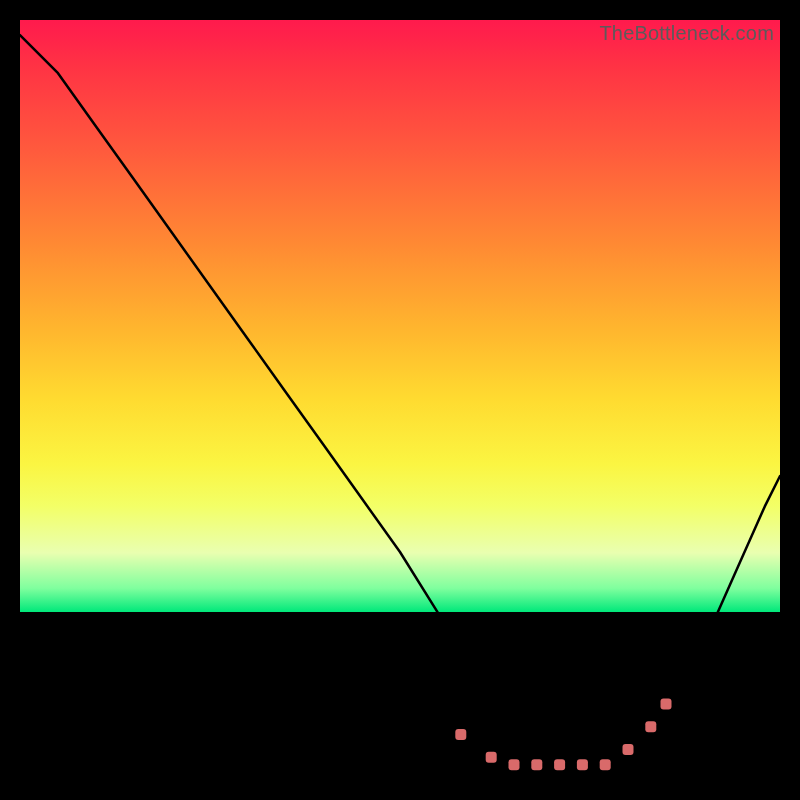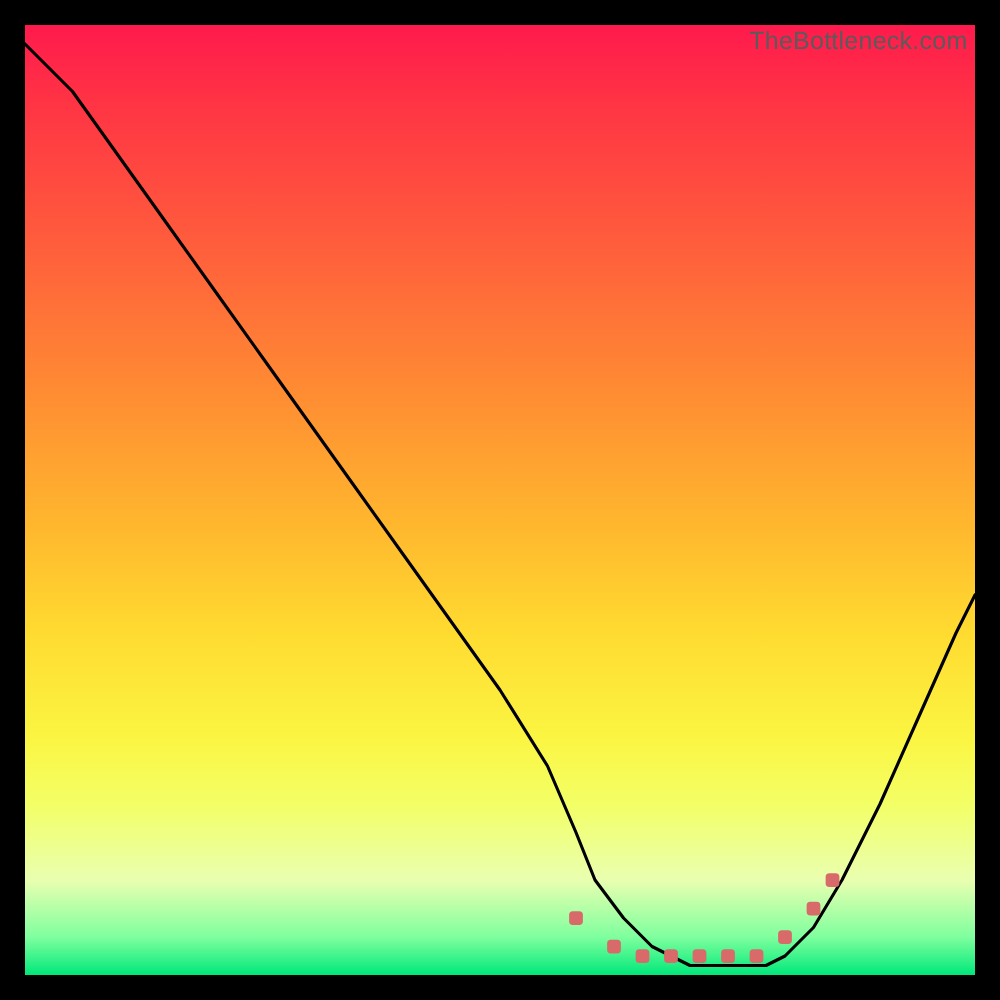--- a/index.html
+++ b/index.html
@@ -9,21 +9,21 @@
     height: 800px;
     background: #000;
     font-family: Arial, Helvetica, sans-serif;
     overflow: hidden;
   }
   .frame {
     position: absolute;
     left: 20px;
     top: 20px;
     width: 760px;
-    height: 760px;
+    height: 592px;
     box-sizing: border-box;
   }
   .gradient {
     position: absolute;
     inset: 0;
     background: linear-gradient(
       to bottom,
       #ff1a4d 0%,
       #ff3344 8%,
       #ff5a3d 22%,

